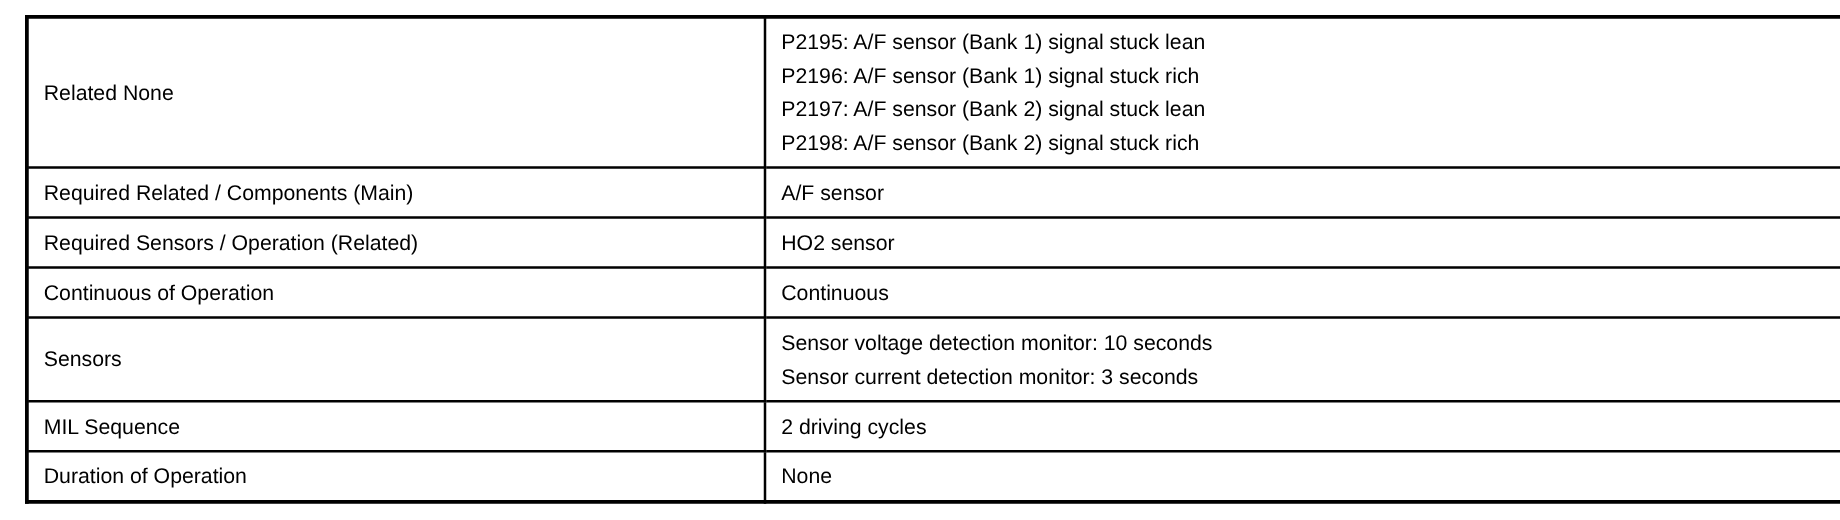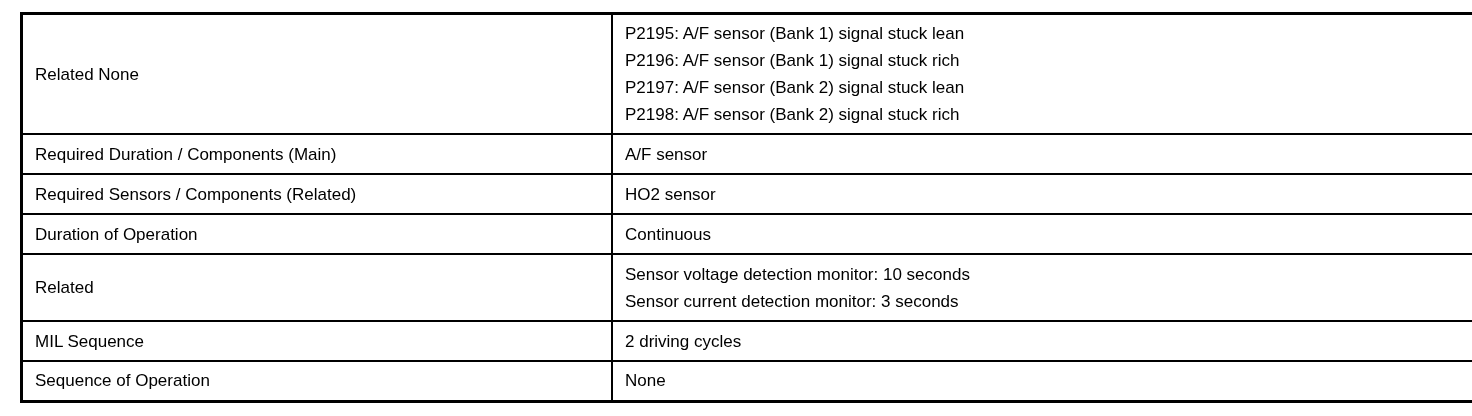--- a/index.html
+++ b/index.html
@@ -53,51 +53,51 @@
         <tr class="row-dtcs">
           <td class="label-cell">Related None</td>
           <td class="value-cell">
             <span class="value-line">P2195: A/F sensor (Bank 1) signal stuck lean</span>
             <span class="value-line">P2196: A/F sensor (Bank 1) signal stuck rich</span>
             <span class="value-line">P2197: A/F sensor (Bank 2) signal stuck lean</span>
             <span class="value-line">P2198: A/F sensor (Bank 2) signal stuck rich</span>
           </td>
         </tr>
         <tr class="row-single">
-          <td class="label-cell">Required Duration / Components (Main)</td>
+          <td class="label-cell">Required Related / Components (Main)</td>
           <td class="value-cell">
             <span class="value-line">A/F sensor</span>
           </td>
         </tr>
         <tr class="row-single">
-          <td class="label-cell">Required Sensors / Components (Related)</td>
+          <td class="label-cell">Required Sensors / Operation (Related)</td>
           <td class="value-cell">
             <span class="value-line">HO2 sensor</span>
           </td>
         </tr>
         <tr class="row-single">
-          <td class="label-cell">Duration of Operation</td>
+          <td class="label-cell">Continuous of Operation</td>
           <td class="value-cell">
             <span class="value-line">Continuous</span>
           </td>
         </tr>
         <tr class="row-duration">
-          <td class="label-cell">Related</td>
+          <td class="label-cell">Sensors</td>
           <td class="value-cell">
             <span class="value-line">Sensor voltage detection monitor: 10 seconds</span>
             <span class="value-line">Sensor current detection monitor: 3 seconds</span>
           </td>
         </tr>
         <tr class="row-single">
           <td class="label-cell">MIL Sequence</td>
           <td class="value-cell">
             <span class="value-line">2 driving cycles</span>
           </td>
         </tr>
         <tr class="row-single">
-          <td class="label-cell">Sequence of Operation</td>
+          <td class="label-cell">Duration of Operation</td>
           <td class="value-cell">
             <span class="value-line">None</span>
           </td>
         </tr>
       </tbody>
   </table>
 </div>
 
 </body></html>

